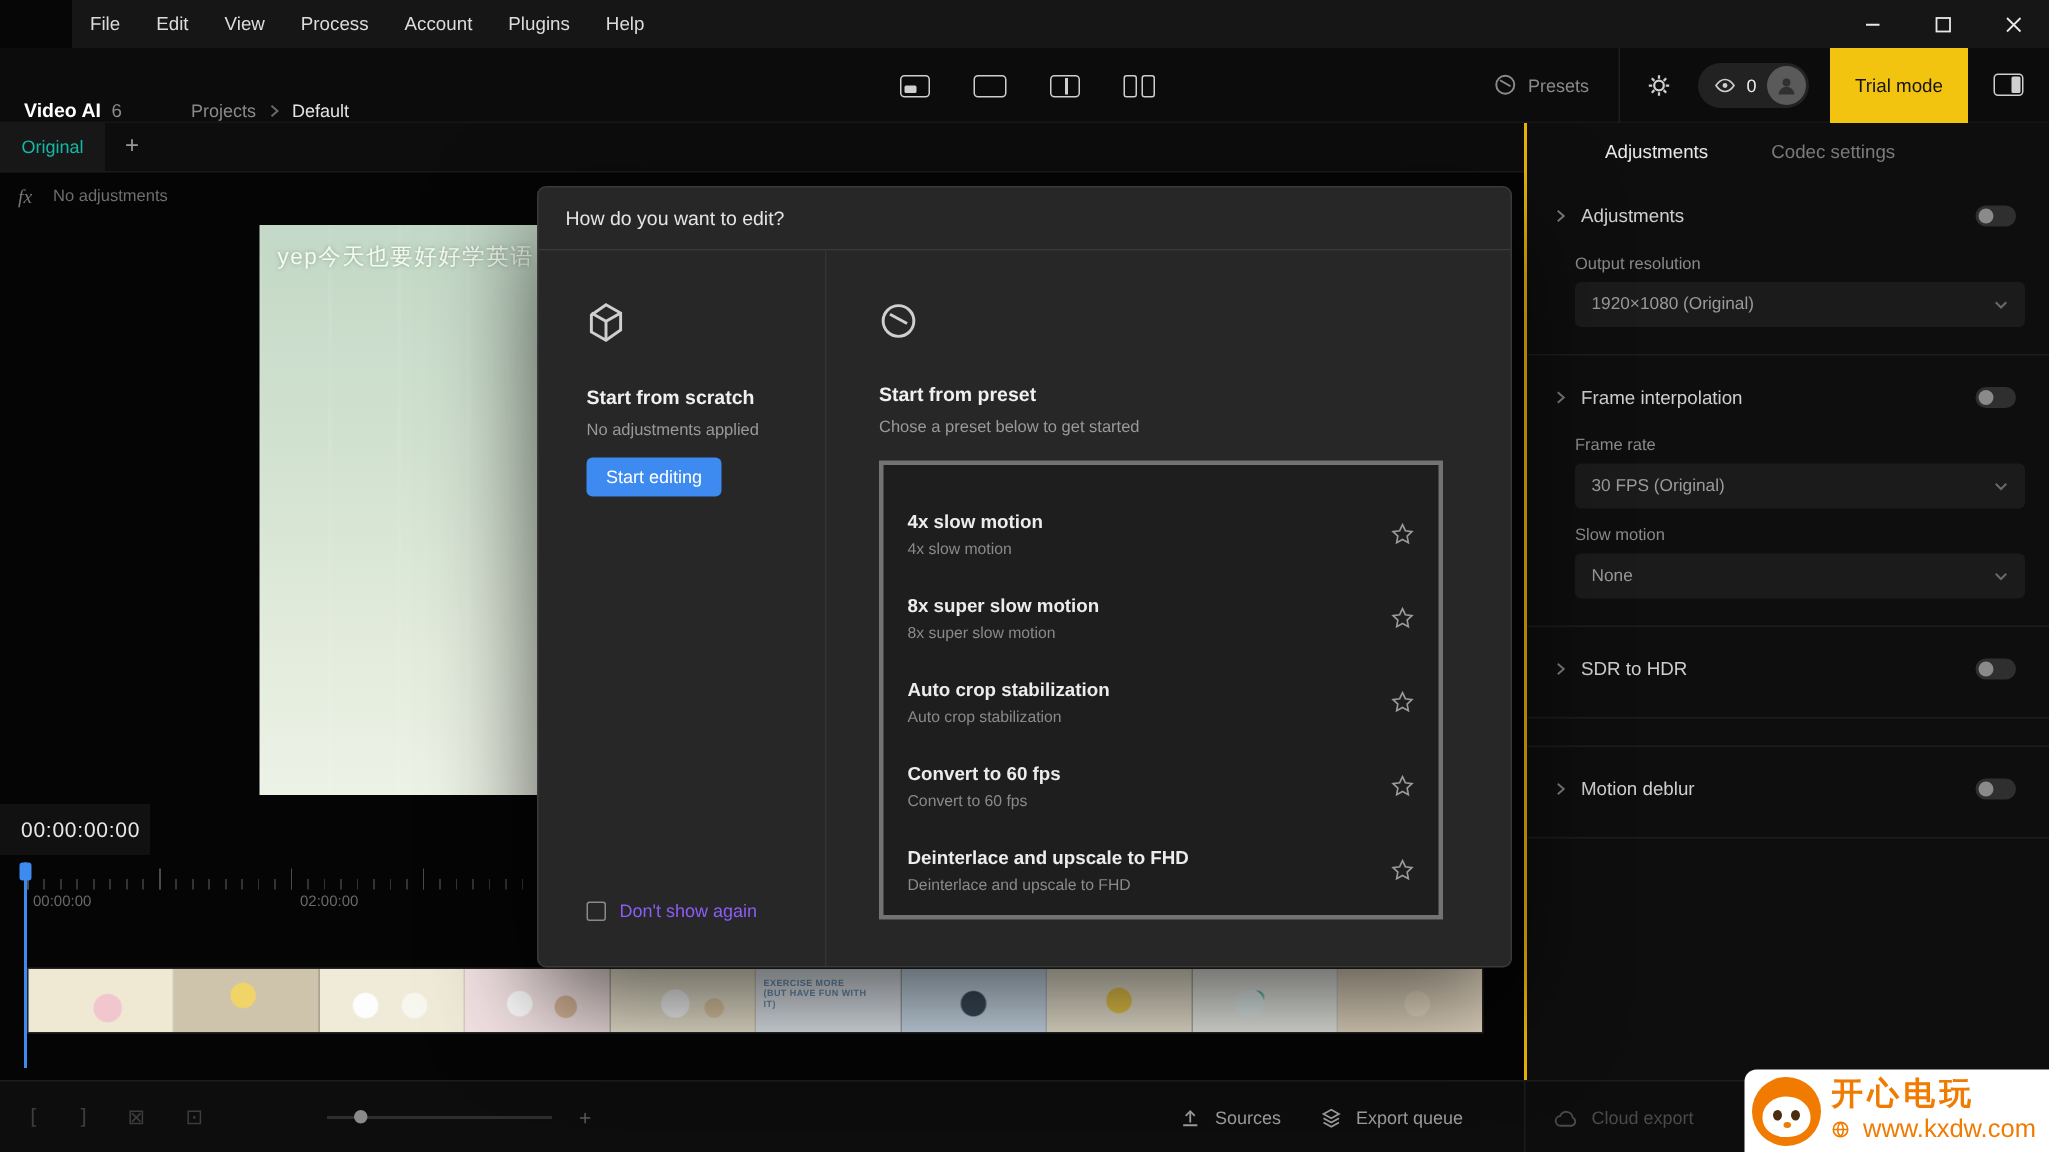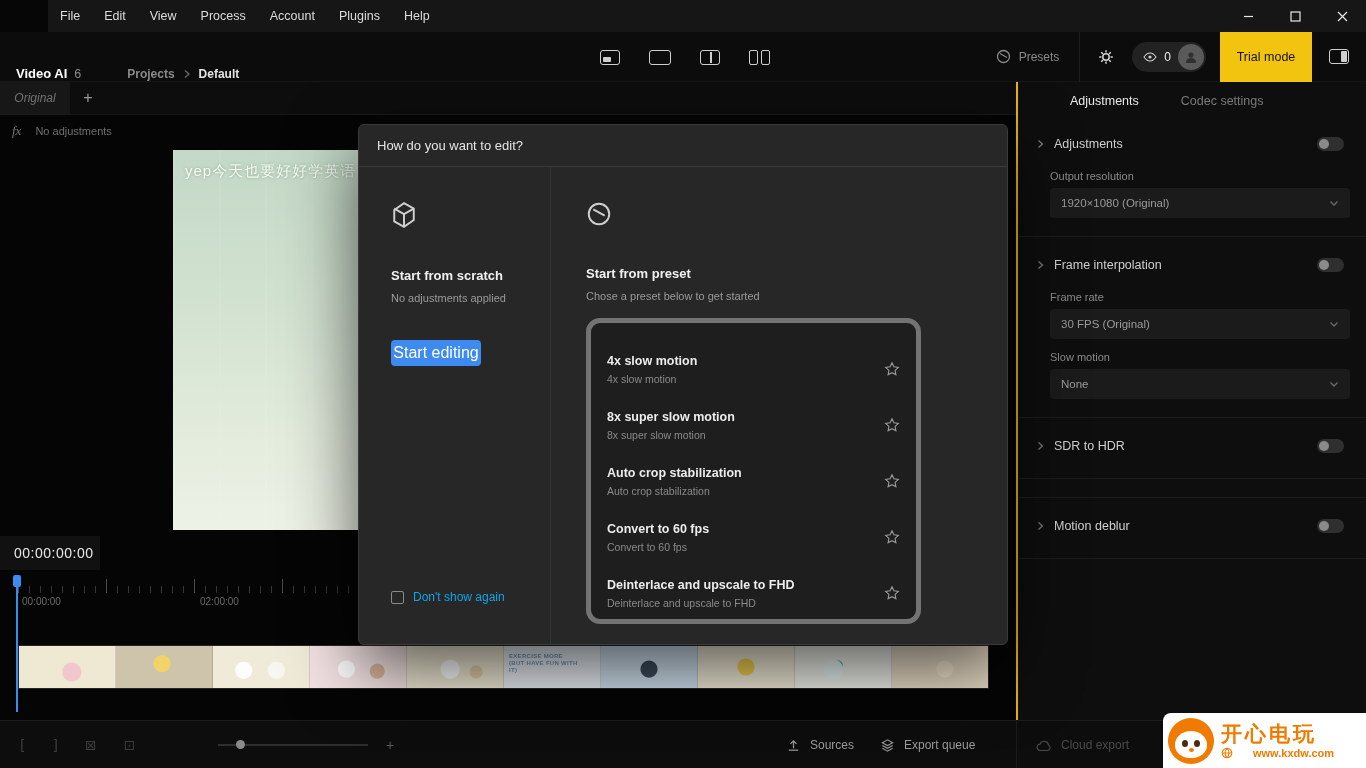--- a/index.html
+++ b/index.html
@@ -9,21 +9,21 @@
   
   .menubar { position:absolute; top:0; left:0; right:0; height:32px; background:#161616; display:flex; align-items:center; font-size:12.5px; color:#dcdcdc; z-index:30;margin-left:48px; }
   .menu-item { padding:0 12px; height:100%; display:flex; align-items:center; cursor:default; }
   .win-controls { margin-left:auto; display:flex; height:100%; }
   .win-btn { width:47px; height:32px; display:flex; align-items:center; justify-content:center; color:#e8e8e8; }
 
   
   .header { position:absolute; top:32px; left:0; right:0; height:50px; background:#0c0c0c; display:flex; align-items:flex-end; z-index:29; border-bottom:1px solid #161616; }
   .app-name { font-weight:bold; color:#fff; font-size:13px; margin-left:16px; }
   .app-ver { color:#8a8a8a; font-size:12.5px; margin-left:7px; }
-  .crumbs { display:flex; align-items:center; gap:8px; margin-left:46px; font-size:12px;font-weight:bold; }
+  .crumbs { display:flex; align-items:center; gap:8px; margin-left:46px; font-size:12px; }
   .crumb-dim { color:#8a8a8a; } .crumb-cur { color:#e4e4e4; }
   .view-icons { position:absolute; left:600px; top:0; height:50px; display:flex; align-items:center; gap:29px; }
   .vicon { width:20px; height:15px; border:1.5px solid #cfcfcf; border-radius:3px; position:relative; }
   .vicon .fill-bl { position:absolute; left:1.5px; bottom:1.5px; width:8px; height:5px; background:#cfcfcf; border-radius:1px; }
   .vicon .vline { position:absolute; left:50%; top:1px; bottom:1px; width:1.5px; background:#cfcfcf; }
   .vicon2 { width:22px; }
   .vicon4 { border:none; display:flex; gap:3px; width:auto; }
   .vicon4 span { width:9px; height:15px; border:1.5px solid #cfcfcf; border-radius:2px; display:block; }
   .hdr-right { margin-left:auto; display:flex; align-items:center; height:100%; }
   .presets-btn { display:flex; align-items:center; gap:8px; color:#8a8a8a; font-size:12px; margin-right:20px; }
@@ -33,21 +33,21 @@
   .acct-count { color:#eee; font-size:12px; }
   .avatar { width:26px; height:26px; border-radius:50%; background:#5a5a5a; display:flex; align-items:center; justify-content:center; color:#2e2e2e; }
   .trial-block { width:92px; height:50px; background:var(--trial,#f2c40f); color:#141414; font-size:12.5px; display:flex; align-items:center; justify-content:center; }
   .updates-block { width:131px; height:50px; background:var(--updates,#3d8af0); color:#fff; font-size:12.5px; display:flex; align-items:center; justify-content:center; margin-left:8px; }
   .panel-icon { width:20px; height:15px; border:1.5px solid #cfcfcf; border-radius:3px; margin:0 17px; position:relative; }
   .panel-icon .pfill { position:absolute; right:1px; top:1px; bottom:1px; width:6px; background:#cfcfcf; border-radius:1px; }
 
   
   .main { position:absolute; top:82px; left:0; width:1016px; bottom:48px; background:#050505; }
   .tabbar { height:33px; background:#0d0d0d; border-bottom:1px solid #191919; display:flex; align-items:stretch; }
-  .tab-original { width:70px; background:#171717; color:#737373; font-size:12px; display:flex; align-items:center; justify-content:center;font-style:italic; }
+  .tab-original { width:70px; background:#171717; color:#14b8a6; font-size:12px; display:flex; align-items:center; justify-content:center; }
   .tab-add { width:36px; display:flex; align-items:center; justify-content:center; color:#9a9a9a; font-size:16px; }
   .adjust-row { height:32px; display:flex; align-items:center; gap:14px; padding-left:12px; font-size:11px; color:#6f6f6f; }
   .fx-glyph { font-style:italic; font-family:"Liberation Serif", serif; font-size:13px; color:#777; }
 
   .preview { position:absolute; left:173px; top:68px; width:560px; height:380px;
     background:linear-gradient(180deg,#c3d8c6 0%,#d4e3d2 45%,#e3ecdd 75%,#edf2e6 100%);
     background-blend-mode:normal; }
   .preview::after { content:""; position:absolute; inset:0;
     background:repeating-linear-gradient(90deg, rgba(255,255,255,.06) 0 2px, transparent 2px 46px); }
   .preview-text { position:absolute; top:12px; left:12px; color:#f6faf4; font-size:15px; text-shadow:0 0 3px rgba(120,150,120,.8); letter-spacing:1px; }
@@ -105,42 +105,42 @@
   .f-div { position:absolute; left:1016px; top:0; width:1px; height:48px; background:#1c1c1c; }
   .f-cloud { left:1036px; color:#4a4a4a; }
 
   
   .modal { position:absolute; left:358px; top:124px; width:650px; height:521px; background:#272727; border:1px solid #3a3a3a; border-radius:6px; box-shadow:0 24px 70px rgba(0,0,0,.65); z-index:20; }
   .modal-header { height:42px; border-bottom:1px solid #3a3a3a; display:flex; align-items:center; padding-left:18px; color:#e4e4e4; font-size:13px; border-radius:6px 6px 0 0; }
   .modal-body { position:absolute; top:42px; bottom:0; left:0; right:0; display:flex; }
   .col-left { width:192px; border-right:1px solid #333; padding:34px 0 0 32px; position:relative; }
   .col-right { flex:1; padding:34px 0 0 35px; }
   .big-icon { color:#cfcfcf; }
-  .opt-title { margin-top:39px; font-size:13px; font-weight:bold; color:#f0f0f0; }
+  .opt-title { margin-top:28px; font-size:13px; font-weight:bold; color:#f0f0f0; }
   .opt-sub { margin-top:9px; font-size:11px; color:#9a9a9a; }
-  .start-btn { margin-top:36px; width:90px; height:26px; background:var(--accent,#3d8af0); color:#fff; font-size:16px; border:none; border-radius:4px; display:flex; align-items:center; justify-content:center; cursor:pointer; font-family:inherit; }
-  .dont-show { position:absolute; bottom:40px; left:32px; display:flex; align-items:center; gap:9px; color:#0ea5e9; font-size:12px; }
+  .start-btn { margin-top:12px; width:90px; height:26px; background:var(--accent,#3d8af0); color:#fff; font-size:12px; border:none; border-radius:4px; display:flex; align-items:center; justify-content:center; cursor:pointer; font-family:inherit; }
+  .dont-show { position:absolute; bottom:30px; left:32px; display:flex; align-items:center; gap:9px; color:#8b5cf6; font-size:12px; }
   .checkbox { width:13px; height:13px; border:1px solid #8a8a8a; border-radius:2px; background:transparent; flex:none; }
-  .preset-list { margin-top:16px; width:335px; height:306px; background:#1e1e1e; border:5px solid #737373; border-radius:14px; padding:18px 0 8px 0; overflow:hidden; }
+  .preset-list { margin-top:16px; width:376px; height:306px; background:#1e1e1e; border:3px solid #737373; border-radius:0; padding:18px 0 8px 0; overflow:hidden; }
   .preset-item { height:56px; display:flex; align-items:center; padding:0 16px; }
   .pi-col { display:flex; flex-direction:column; gap:5px; }
   .pi-title { font-size:12.5px; font-weight:bold; color:#ececec; }
   .pi-sub { font-size:10.5px; color:#8a8a8a; }
   .pi-star { margin-left:auto; color:#9a9a9a; display:flex; }
 
   
   .watermark { position:absolute; right:0; bottom:0; width:203px; height:55px; background:#fff; display:flex; align-items:center; padding-left:5px; z-index:40; border-radius:8px 0 0 0; }
   .panda { width:46px; height:46px; border-radius:50%; background:#f07b00; position:relative; flex:none; }
   .panda::before { content:""; position:absolute; left:7px; top:13px; width:32px; height:27px; background:#fff; border-radius:50% 50% 46% 46%; }
   .panda .eye { position:absolute; top:22px; width:6px; height:7px; border-radius:50%; background:#4a2c10; z-index:2; }
   .eye-l { left:14px; } .eye-r { left:26px; }
   .panda .nose { position:absolute; left:21px; top:30px; width:5px; height:4px; border-radius:50%; background:#f07b00; z-index:2; }
   .wm-text { margin-left:7px; display:flex; flex-direction:column; gap:1px; }
   .wm-title { color:#f07b00; font-size:21px; font-weight:bold; letter-spacing:3px; line-height:24px; }
-  .wm-url { color:#f07b00; font-size:11px; font-weight:bold; display:flex; align-items:center; gap:20px; }
+  .wm-url { color:#f07b00; font-size:17px; font-weight:normal; display:flex; align-items:center; gap:9px; }
   svg { display:block; }
 </style>
 </head>
 <body>
 
 <div class="menubar">
   <div class="menu-item">File</div>
   <div class="menu-item">Edit</div>
   <div class="menu-item">View</div>
   <div class="menu-item">Process</div>

